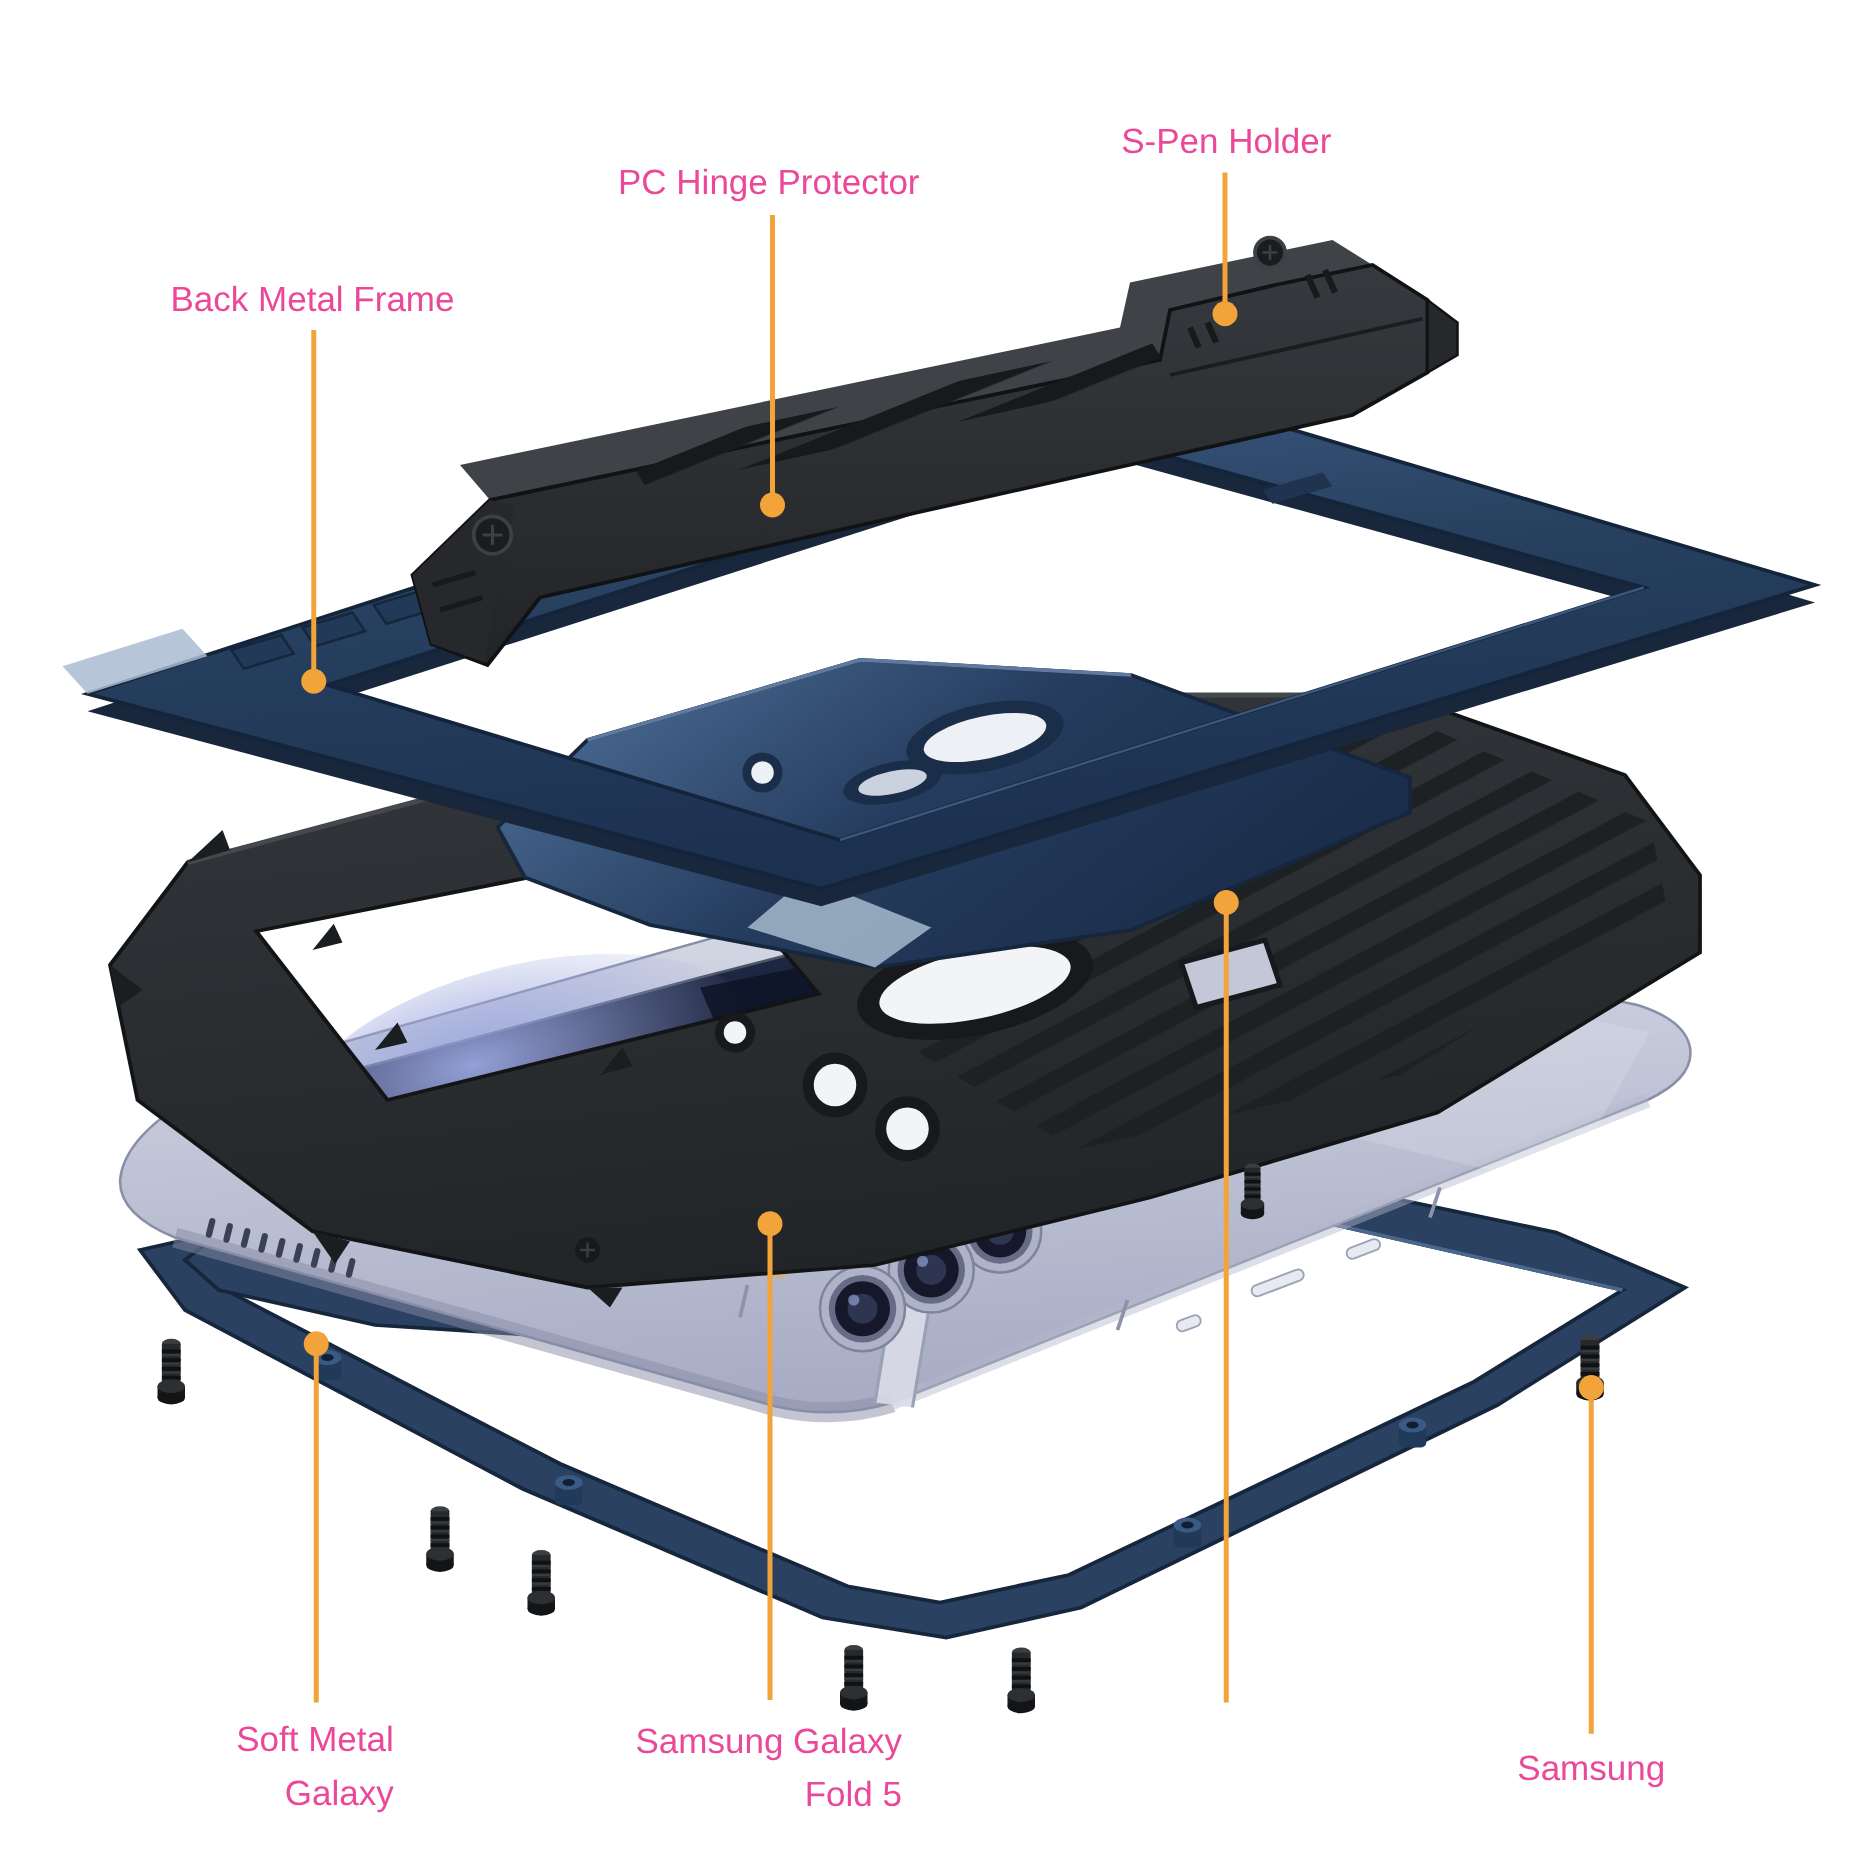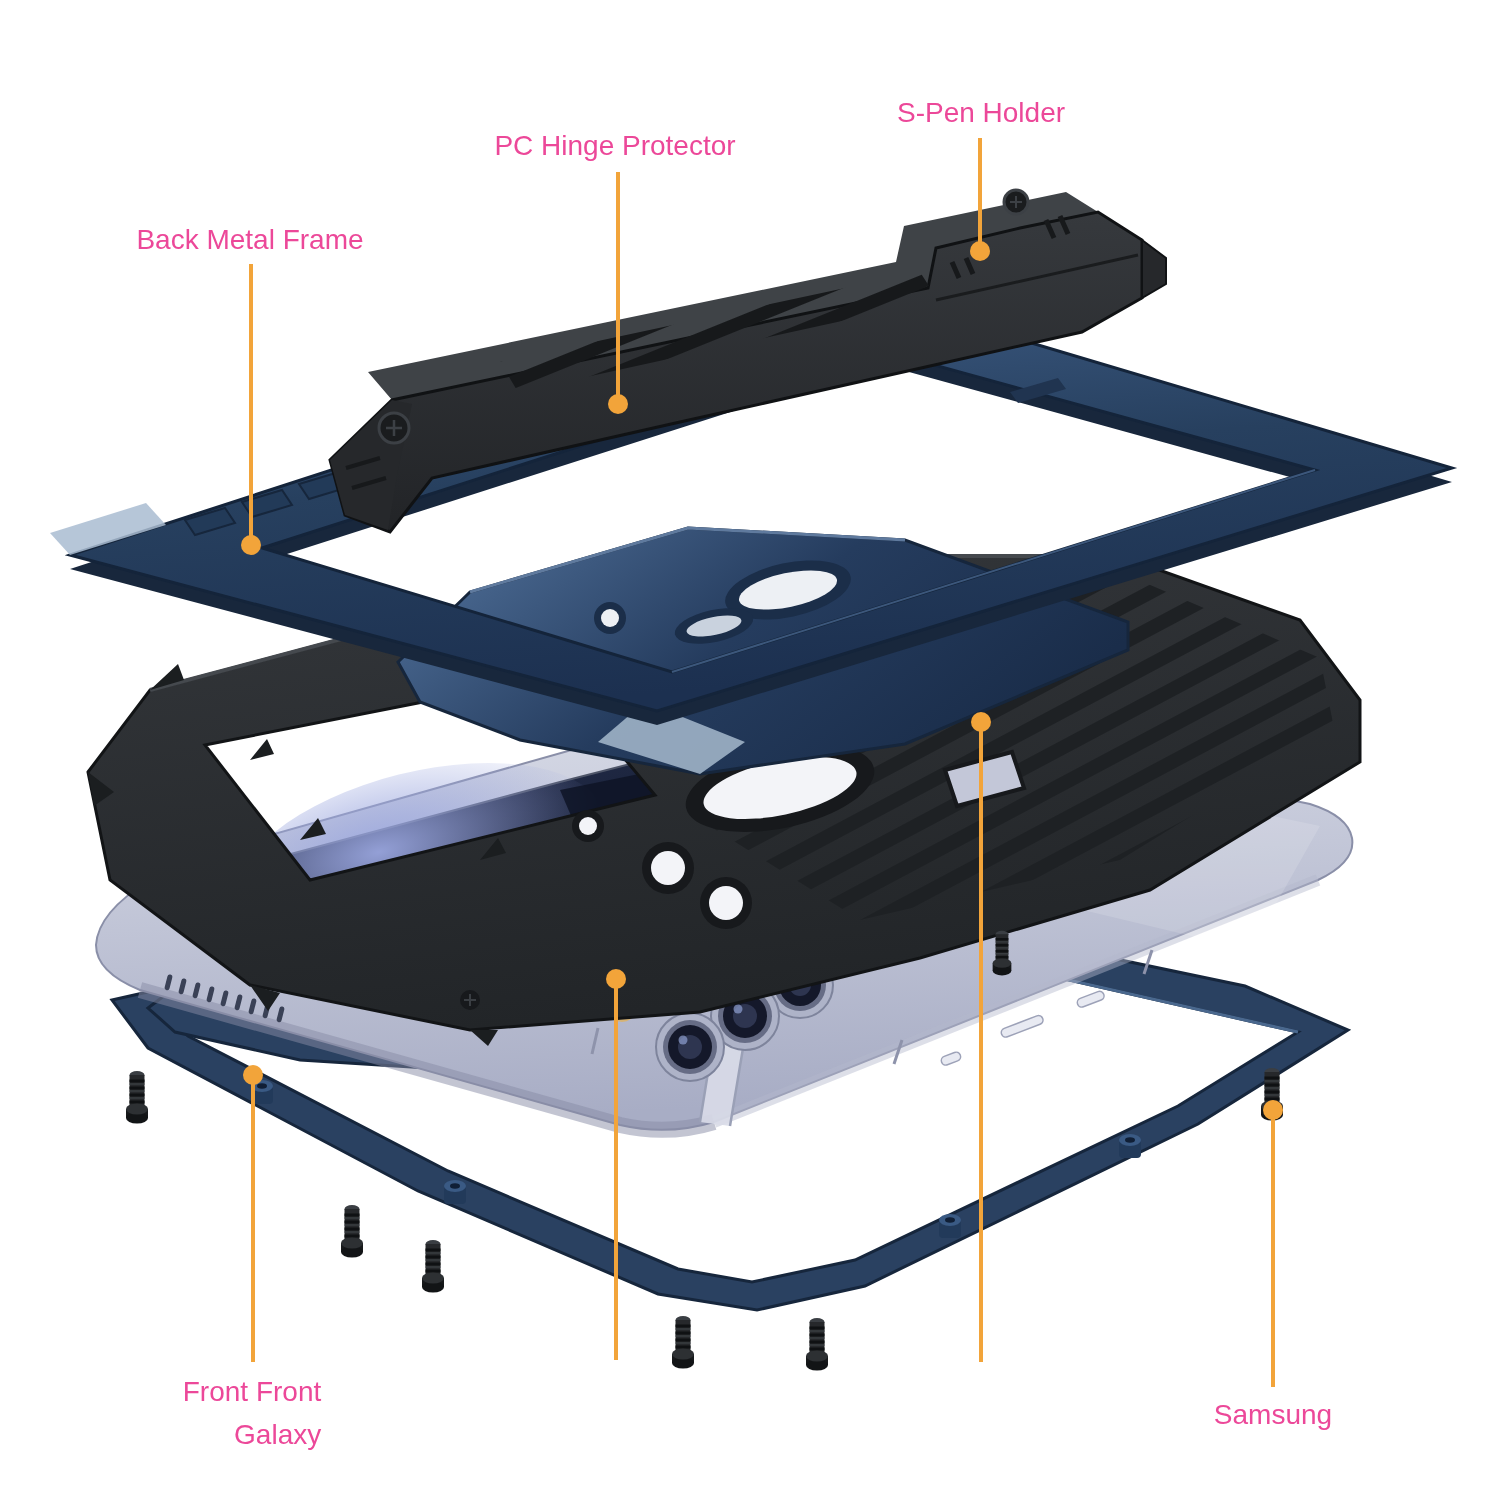--- a/index.html
+++ b/index.html
@@ -264,20 +264,24 @@
   <div class="callout" style="left:250px;top:218px;">
     <div>Back Metal Frame</div>
   </div>
   <div class="callout" style="left:615px;top:124px;">
     <div>PC Hinge Protector</div>
   </div>
   <div class="callout" style="left:981px;top:91px;">
     <div>S-Pen Holder</div>
   </div>
   <div class="callout" style="left:252px;top:1370px;">
-    <div>Front Front</div>
+    <div>Soft Metal</div>
     <div>Galaxy</div>
+  </div>
+  <div class="callout" style="left:615px;top:1371px;">
+    <div>Samsung Galaxy</div>
+    <div>Fold 5</div>
   </div>
   <div class="callout" style="left:1273px;top:1393px;">
     <div>Samsung</div>
   </div>
 
 </div>
 
 </body></html>

